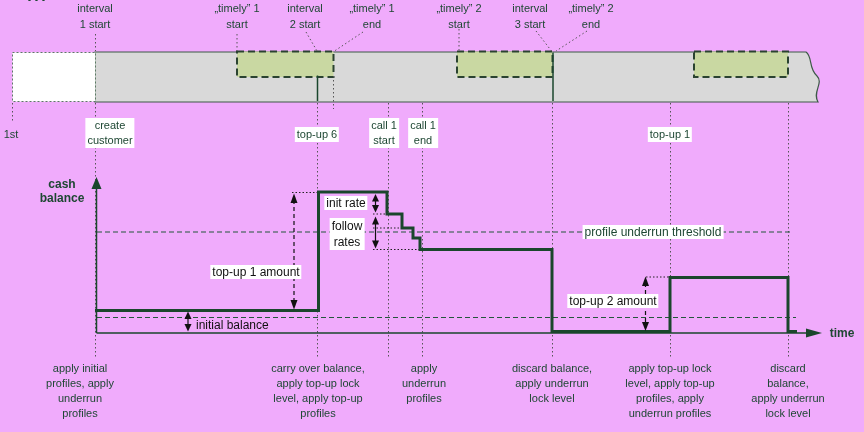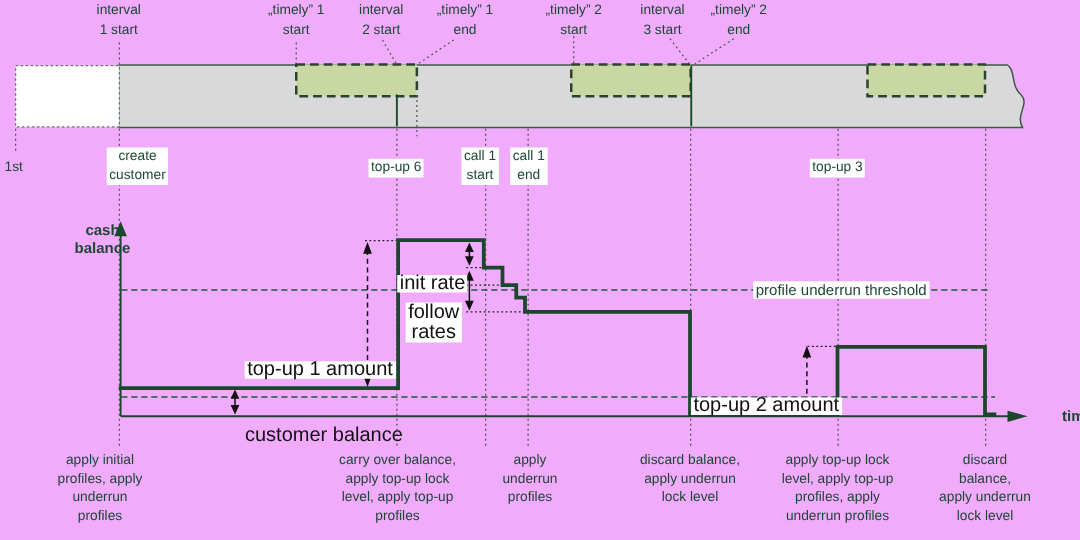--- a/index.html
+++ b/index.html
@@ -3,22 +3,22 @@
 <meta charset="utf-8">
 <style>
   html,body{margin:0;padding:0;background:#fff;}
   .stage{position:relative;width:864px;height:432px;background:#f0abfc;overflow:hidden;
          font-family:"Liberation Sans",sans-serif;}
   .stage svg{position:absolute;left:0;top:0;}
   .lbl{position:absolute;white-space:pre-line;color:#1e4733;
        font:11px/15px "Liberation Sans",sans-serif;text-align:center;}
   .ctr{transform:translateX(-50%);}
   .toplh{line-height:16px;}
-  .blk{color:#111;font-size:16px;line-height:14px;margin-top:24px;}
-  .grn12{font-size:12px;line-height:14px;margin-left:20px;}
+  .blk{color:#111;font-size:12px;line-height:14px;}
+  .grn12{font-size:12px;line-height:14px;}
   .bold{font-weight:bold;}
   .bg{background:#fff;padding:0 2px;}
   .dots{position:absolute;left:27px;top:-7px;color:#1e4733;font:bold 13px/13px "DejaVu Sans",sans-serif;letter-spacing:2px;}
 </style>
 </head>
 <body>
 
 <div class="stage">
 
   <svg width="864" height="432" viewBox="0 0 864 432">
@@ -89,28 +89,28 @@
 end</div>
 
   <div class="lbl ctr" style="left:11px;top:127px">1st</div>
   <div class="lbl ctr bg" style="left:110px;top:118px">create
 customer</div>
   <div class="lbl ctr bg" style="left:317px;top:127px">top-up 6</div>
   <div class="lbl ctr bg" style="left:384px;top:118px">call 1
 start</div>
   <div class="lbl ctr bg" style="left:423px;top:118px">call 1
 end</div>
-  <div class="lbl ctr bg" style="left:670px;top:127px">top-up 3</div>
+  <div class="lbl ctr bg" style="left:670px;top:127px">top-up 1</div>
 
   <div class="lbl ctr bold grn12" style="left:62px;top:177px">cash
 balance</div>
   <div class="lbl ctr bold grn12" style="left:842px;top:326px">time</div>
 
   <div class="lbl ctr blk bg" style="left:256px;top:265px">top-up 1 amount</div>
-  <div class="lbl blk" style="left:196px;top:318px">customer balance</div>
+  <div class="lbl blk" style="left:196px;top:318px">initial balance</div>
   <div class="lbl ctr blk bg" style="left:346px;top:196px">init rate</div>
   <div class="lbl ctr blk bg" style="left:347px;top:218px;line-height:16px">follow
 rates</div>
   <div class="lbl ctr blk bg" style="left:613px;top:294px">top-up 2 amount</div>
   <div class="lbl ctr grn12 bg" style="left:653px;top:225px">profile underrun threshold</div>
 
   <div class="lbl ctr" style="left:80px;top:361px">apply initial
 profiles, apply
 underrun
 profiles</div>

